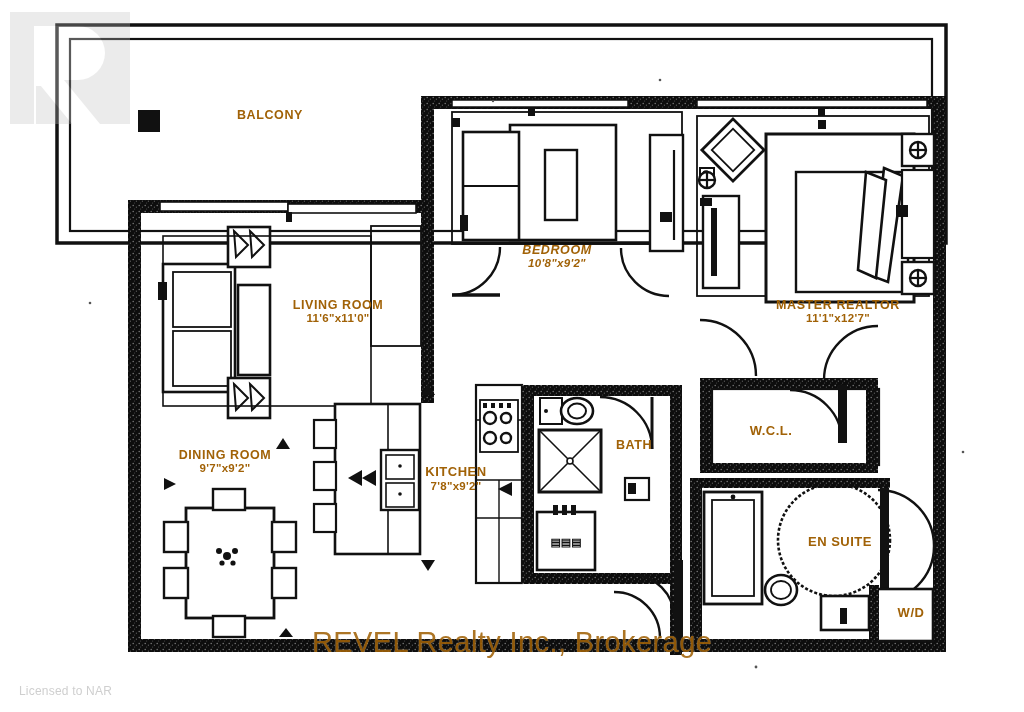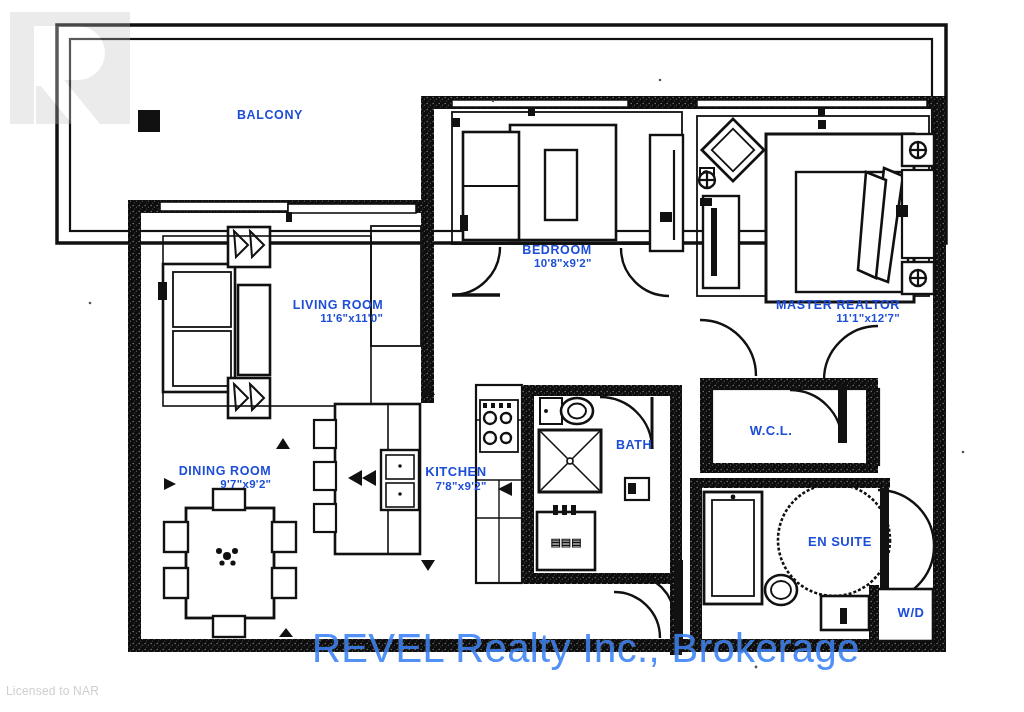--- a/index.html
+++ b/index.html
@@ -18,37 +18,37 @@
   .wm-realtor-text{
     position:absolute;left:2px;top:112px;width:140px;
     font-size:21px;letter-spacing:.5px;color:#b9b9b9;
     font-family:"Liberation Sans", sans-serif;font-weight:400;
     pointer-events:none;white-space:nowrap;
   }
   .wm-reg{font-size:10px;vertical-align:super;}
 
   .wm-revel{
     position:absolute;left:312px;top:626px;
-    font-size:40px;color:#3b82f6;opacity:.88;
+    font-size:29px;color:#a16207;opacity:.88;
     letter-spacing:.4px;font-weight:400;
     pointer-events:none;white-space:nowrap;
     mix-blend-mode:normal;
     text-shadow:0 0 1px rgba(255,255,255,.6);
   }
   .wm-license{
-    position:absolute;left:6px;top:684px;
+    position:absolute;left:19px;top:684px;
     font-size:12px;color:#cfcfcf;letter-spacing:.2px;
     pointer-events:none;white-space:nowrap;text-align:center;
   }
 
   
   .lbl{
     position:absolute;pointer-events:none;
     font-family:"Liberation Sans", sans-serif;
-    color:#1d4ed8;text-align:right;white-space:nowrap;
+    color:#a16207;text-align:center;white-space:nowrap;
     font-weight:700;
     transform:translateX(-50%);
     line-height:1.12;
   }
   .lbl .nm{display:block;font-size:12.5px;letter-spacing:.6px;}
   .lbl .dim{display:block;font-size:11.5px;letter-spacing:.3px;}
   .lbl.sm .nm{font-size:13px;letter-spacing:.5px;}
 </style>
 </head>
 <body>
@@ -380,31 +380,31 @@
   <div class="lbl" style="left:270px;top:108px;">
     <span class="nm">BALCONY</span>
     <span class="dim"></span>
   </div>
 
   <div class="lbl" style="left:318px;top:298px;padding-left:40px;">
     <span class="nm">LIVING ROOM</span>
     <span class="dim">11'6"x11'0"</span>
   </div>
 
-  <div class="lbl" style="left:225px;top:448px;margin-top:16px;">
+  <div class="lbl" style="left:225px;top:448px;">
     <span class="nm">DINING ROOM</span>
     <span class="dim">9'7"x9'2"</span>
   </div>
 
   <div class="lbl sm" style="left:456px;top:465px;">
     <span class="nm">KITCHEN</span>
     <span class="dim">7'8"x9'2"</span>
   </div>
 
-  <div class="lbl" style="left:557px;top:243px;">
+  <div class="lbl" style="left:557px;top:243px;font-style:italic;">
     <span class="nm">BEDROOM</span>
     <span class="dim">10'8"x9'2"</span>
   </div>
 
   <div class="lbl" style="left:838px;top:298px;">
     <span class="nm">MASTER REALTOR</span>
     <span class="dim">11'1"x12'7"</span>
   </div>
 
   <div class="lbl" style="left:634px;top:438px;">

